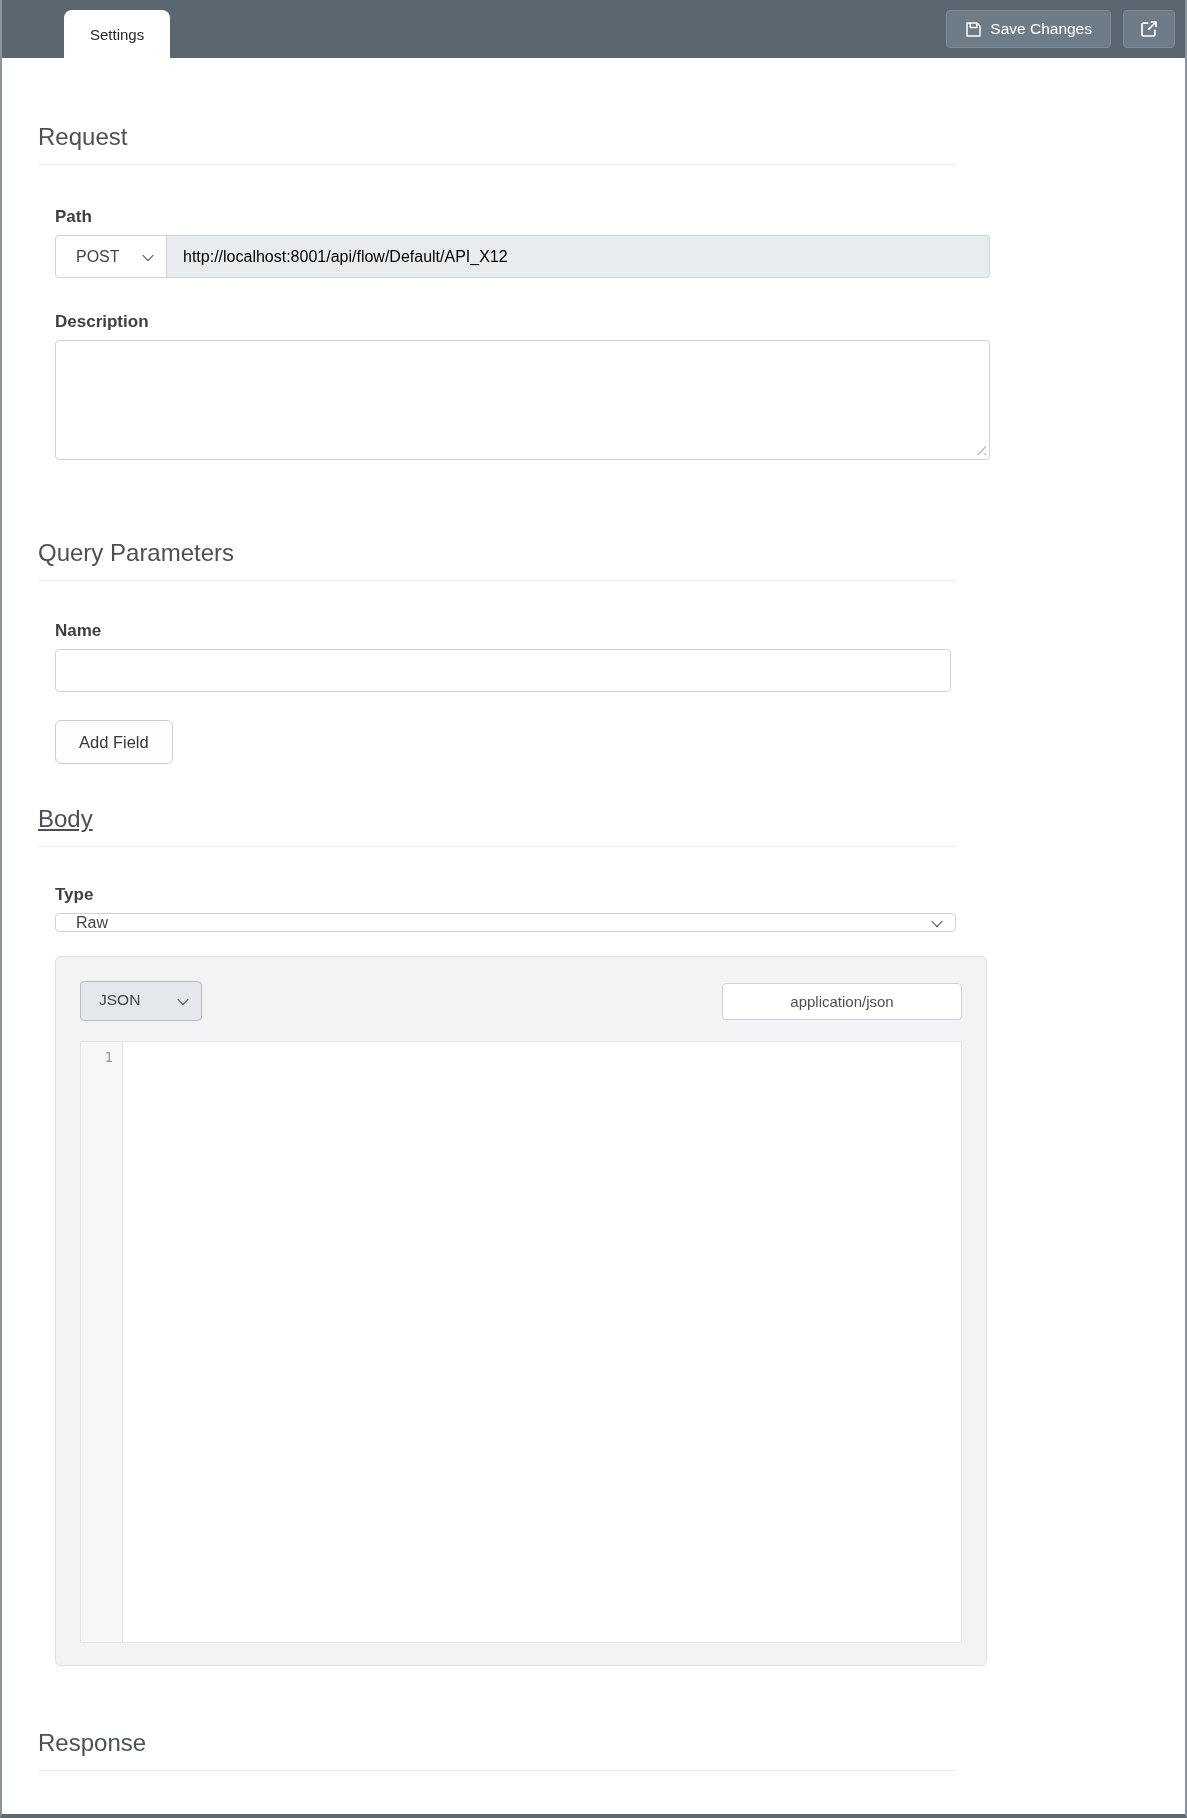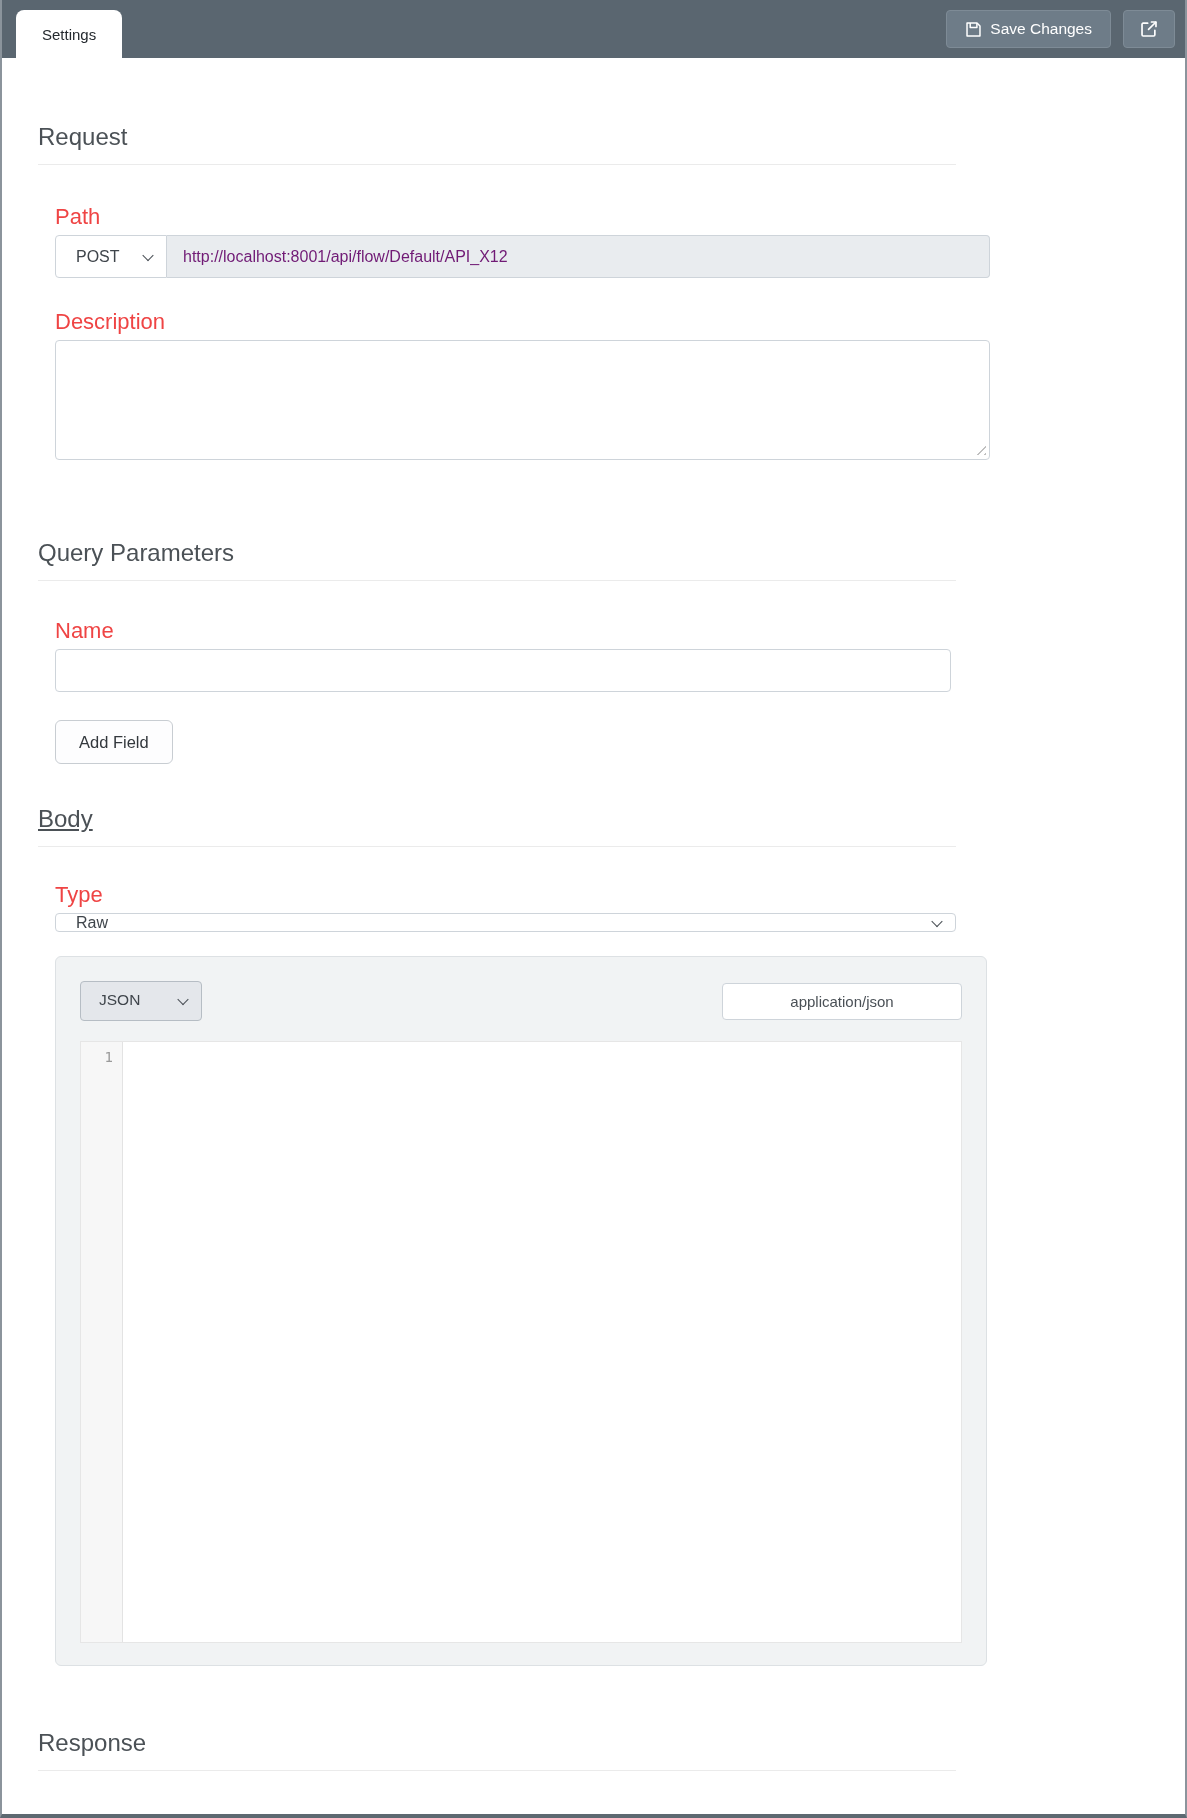--- a/index.html
+++ b/index.html
@@ -14,21 +14,21 @@
   }
 
   
   .topbar {
     height:58px; background:#5a6670; display:flex; align-items:flex-end;
     padding:0 14px; gap:12px;
   }
   .tab {
     background:#ffffff; color:#24292e; font-size:15px;
     border-radius:8px 8px 0 0; height:48px; padding:0 26px;
-    display:flex; align-items:center; cursor:default;
+    display:flex; align-items:center; cursor:default;margin-left:48px;
   }
   .topbar-actions {
     margin-left:auto; display:flex; gap:12px; align-items:center;
     align-self:center; margin-right:-4px;
   }
   .bar-btn {
     background:#6e7c88; border:1px solid #7e8b96; color:#ffffff;
     font-size:15.5px; font-family:inherit; border-radius:4px;
     height:38px; display:flex; align-items:center; gap:8px;
     padding:0 18px; cursor:pointer;
@@ -44,21 +44,21 @@
     padding-bottom:12px; border-bottom:1px solid #ebebeb;
   }
   .mt-request { margin-top:64px; }
   .mt-qp      { margin-top:78px; }
   .mt-body    { margin-top:40px;text-decoration:underline; }
   .mt-resp    { margin-top:62px; border-bottom:none; }
 
   .form-block { margin-left:17px; }
 
   .field-label {
-    display:block; font-size:22px; font-weight:400; color:#ef4444;
+    display:block; font-size:17px; font-weight:700; color:#404040;
     line-height:20px; margin-bottom:8px;
   }
   .lbl-path { margin-top:42px; }
   .lbl-desc { margin-top:34px; }
   .lbl-name { margin-top:40px; }
   .lbl-type { margin-top:38px; }
 
   
   .input-group { display:flex; width:935px; height:43px; }
   .select-wrap { position:relative; }
@@ -72,21 +72,21 @@
     appearance:none; -webkit-appearance:none; -moz-appearance:none;
     font-family:inherit; font-size:16px; color:#3f454b;
     background:#ffffff; border:1px solid #ced4da; border-radius:4px;
     padding:0 34px 0 20px; height:100%; width:100%; cursor:pointer;
   }
   .method-select-wrap { width:112px; height:43px; }
   .method-select-wrap select { border-radius:4px 0 0 4px; }
   .url-input {
     flex:1; background:#e9ecef; border:1px solid #ced4da; border-left:none;
     border-radius:0 4px 4px 0; font-family:inherit; font-size:16px;
-    color:#701a75; padding:0 16px;
+    color:#000000; padding:0 16px;
   }
 
   
   .textarea-wrap { position:relative; width:935px; }
   textarea.description {
     width:100%; height:120px; resize:none; border:1px solid #ced4da;
     border-radius:4px; background:#ffffff; font-family:inherit;
     font-size:16px; color:#495057; padding:10px 14px; display:block;
   }
   .resize-grip {

